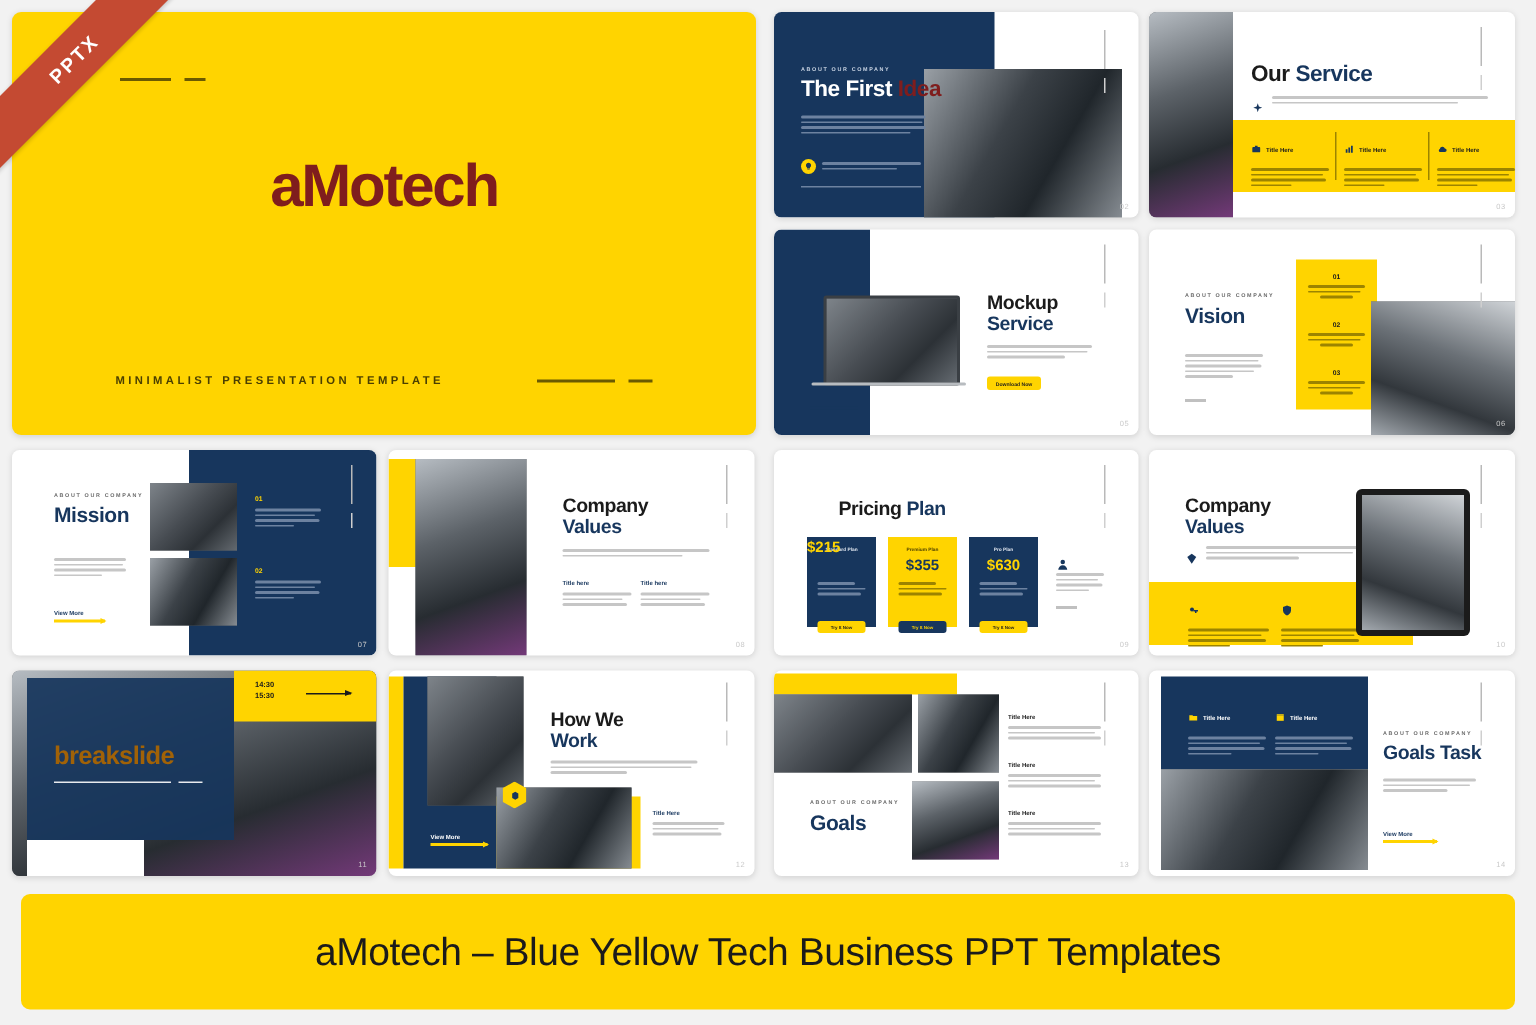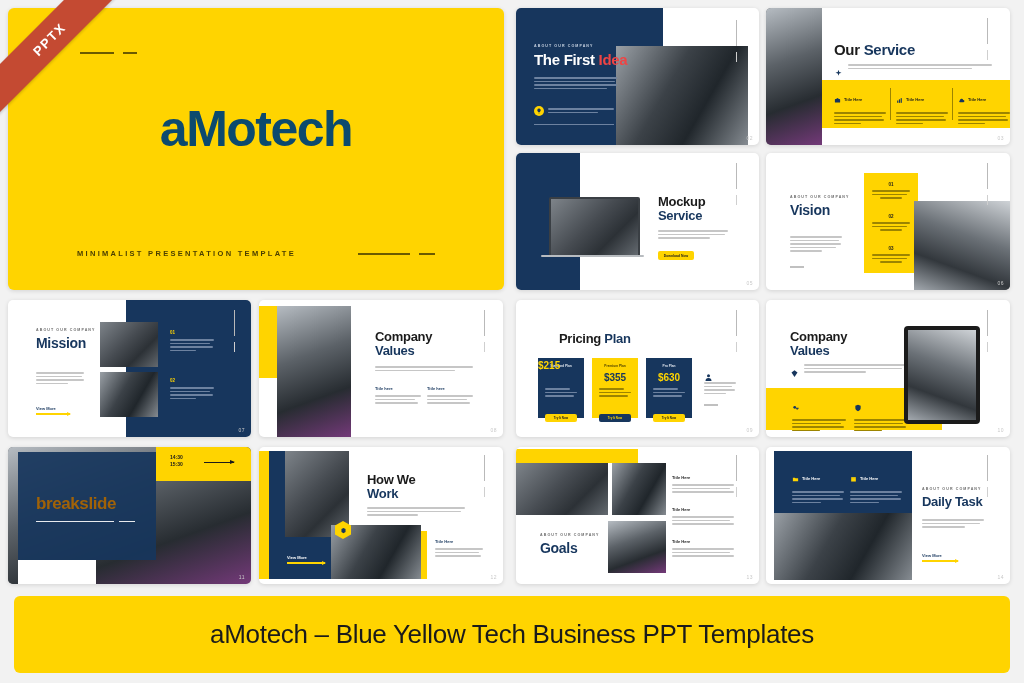--- a/index.html
+++ b/index.html
@@ -28,21 +28,21 @@
   
   .hero{
     left:8px;top:8px;width:496px;height:282px;
     background:#FFD400;border-radius:6px;
   }
   .hero .dash-row{position:absolute;left:72px;top:44px;display:flex;align-items:center;gap:9px;}
   .hero .dash-long{width:34px;height:2px;background:#6b5a00;}
   .hero .dash-short{width:14px;height:2px;background:#6b5a00;}
   .hero .brand{
     position:absolute;left:0;right:0;top:96px;text-align:center;
-    color:#0c4a6e;font-size:50px;font-weight:700;letter-spacing:-1.5px;line-height:1;
+    color:#7f1d1d;font-size:40px;font-weight:700;letter-spacing:-1.5px;line-height:1;
   }
   .hero .sub{
     position:absolute;left:0;right:0;top:163px;text-align:center;
     color:#17365D;font-size:25px;font-weight:600;letter-spacing:-.4px;
   }
   .hero .tagrow{position:absolute;left:0;right:0;top:241px;display:flex;align-items:center;justify-content:center;gap:0;}
   .hero .tagline{color:#4b3f00;font-size:7.5px;font-weight:700;letter-spacing:2.3px;}
   .hero .tag-dashes{display:flex;align-items:center;gap:9px;margin-left:62px;}
   .hero .tag-dashes .d1{width:52px;height:2px;background:#6b5a00;}
   .hero .tag-dashes .d2{width:16px;height:2px;background:#6b5a00;}
@@ -56,21 +56,21 @@
   }
   .ribbon span{color:#fff;font-size:13px;font-weight:700;letter-spacing:1.5px;}
 
   
   .navy{background:#17365D;}
   .yellow{background:#FFD400;}
   .eyebrow{font-size:3.6px;font-weight:700;letter-spacing:1.1px;color:#6c6c6c;}
   .eyebrow.on-navy{color:#c8d3e2;}
   .h-title{font-weight:700;color:#17365D;line-height:1.08;letter-spacing:-.3px;}
   .h-title .dk{color:#1b1b1b;}
-  .h-title .yl{color:#ef4444;}
+  .h-title .yl{color:#7f1d1d;}
   .body-lines{display:flex;flex-direction:column;gap:2px;}
   .ln{height:1.5px;background:#c6c6c6;border-radius:1px;}
   .ln.on-navy{background:#6d82a0;}
   .ln.on-yellow{background:#9c8400;}
   .mini-title{font-size:4px;font-weight:700;color:#17365D;}
   .mini-title.dark{color:#1b1b1b;}
   .photo{background:#5a5f63;background-image:linear-gradient(135deg,#7e848a 0%,#474c52 45%,#2c3136 70%,#646a70 100%);}
   .photo.b{background-image:linear-gradient(120deg,#9aa0a6 0%,#3c4248 40%,#20262b 65%,#868c92 100%);}
   .photo.c{background-image:linear-gradient(160deg,#b6bcc2 0%,#5c6268 38%,#272c31 68%,#9096 100%);}
   .photo.d{background-image:linear-gradient(200deg,#cfd3d7 0%,#6b7177 40%,#32373c 70%,#a3a9af 100%);}
@@ -565,21 +565,21 @@
         <span class="mini-title" style="color:#fff;">Title Here</span>
       </div>
       <div class="body-lines" style="margin-top:4px;">
         <div class="ln on-navy" style="width:100%"></div>
           <div class="ln on-navy" style="width:92%"></div>
         <div class="ln on-navy" style="width:98%"></div>
           <div class="ln on-navy" style="width:56%"></div>
       </div>
     </div>
     <div class="eyebrow" style="position:absolute;left:156px;top:40px;">ABOUT OUR COMPANY</div>
-    <div class="h-title" style="position:absolute;left:156px;top:48px;font-size:13px;">Daily Task</div>
+    <div class="h-title" style="position:absolute;left:156px;top:48px;font-size:13px;">Goals Task</div>
     <div class="body-lines" style="position:absolute;left:156px;top:72px;width:62px;">
       <div class="ln" style="width:100%"></div>
         <div class="ln" style="width:94%"></div>
         <div class="ln" style="width:70%"></div>
     </div>
     <div style="position:absolute;left:156px;top:106px;width:36px;">
       <div class="viewmore">View More</div>
       <div class="vm-rule" style="width:36px;"></div>
     </div>
     <div class="vline" style="right:22px;top:8px;height:26px;"></div>

